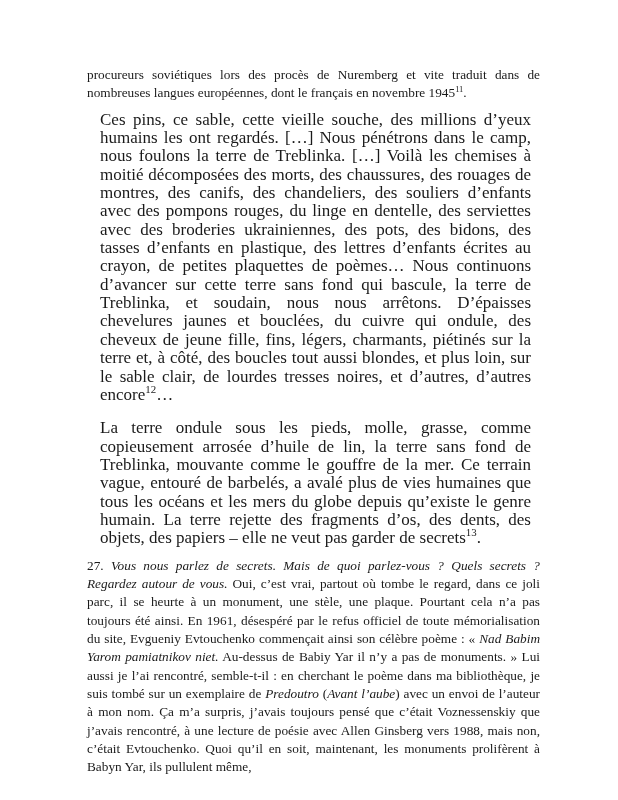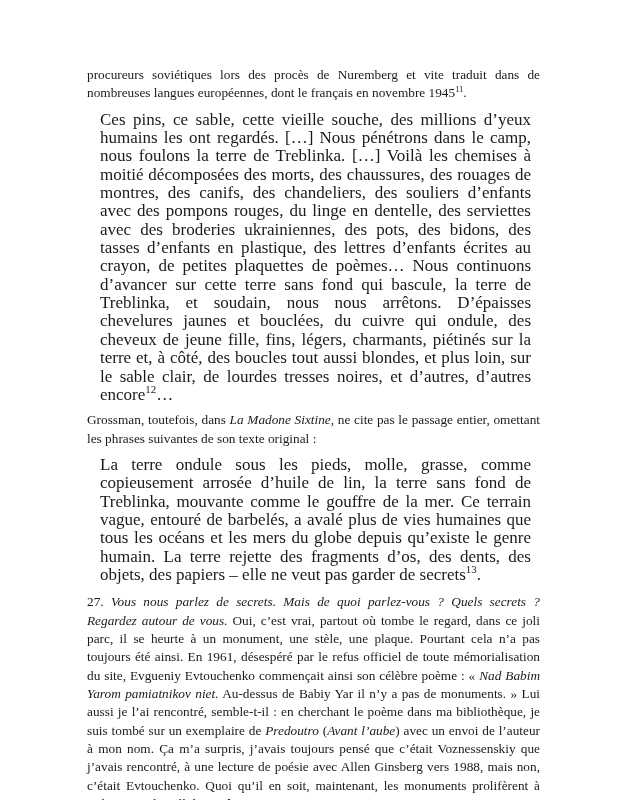--- a/index.html
+++ b/index.html
@@ -74,21 +74,20 @@
     <p class="body-para"><span>procureurs soviétiques lors des procès de Nuremberg et vite traduit dans de nombreuses langues européennes, dont le français en novembre 1945</span><sup>11</sup><span>.</span></p>
 
     <div class="gap-sm"></div>
 
     <div class="quote">
       <p><span>Ces pins, ce sable, cette vieille souche, des millions d’yeux humains les ont regardés. […] Nous pénétrons dans le camp, nous foulons la terre de Treblinka. […] Voilà les chemises à moitié décomposées des morts, des chaussures, des rouages de montres, des canifs, des chandeliers, des souliers d’enfants avec des pompons rouges, du linge en dentelle, des serviettes avec des broderies ukrainiennes, des pots, des bidons, des tasses d’enfants en plastique, des lettres d’enfants écrites au crayon, de petites plaquettes de poèmes… Nous continuons d’avancer sur cette terre sans fond qui bascule, la terre de Treblinka, et soudain, nous nous arrêtons. D’épaisses chevelures jaunes et bouclées, du cuivre qui ondule, des cheveux de jeune fille, fins, légers, charmants, piétinés sur la terre et, à côté, des boucles tout aussi blondes, et plus loin, sur le sable clair, de lourdes tresses noires, et d’autres, d’autres encore</span><sup>12</sup><span>…</span></p>
     </div>
 
     <div class="gap-md"></div>
 
-    <p class="body-para"><span>Grossman, toutefois, dans </span><i>La Madone Sixtine</i><span>, ne cite pas le passage entier, omettant les phrases suivantes de son texte original :</span></p>
 
     <div class="gap-sm"></div>
 
     <div class="quote">
       <p><span>La terre ondule sous les pieds, molle, grasse, comme copieusement arrosée d’huile de lin, la terre sans fond de Treblinka, mouvante comme le gouffre de la mer. Ce terrain vague, entouré de barbelés, a avalé plus de vies humaines que tous les océans et les mers du globe depuis qu’existe le genre humain. La terre rejette des fragments d’os, des dents, des objets, des papiers – elle ne veut pas garder de secrets</span><sup>13</sup><span>.</span></p>
     </div>
 
     <div class="gap-lg"></div>
 
     <p class="body-para"><span class="secnum">27.</span><i> Vous nous parlez de secrets. Mais de quoi parlez-vous ? Quels secrets ? Regardez autour de vous.</i><span> Oui, c’est vrai, partout où tombe le regard, dans ce joli parc, il se heurte à un monument, une stèle, une plaque. Pourtant cela n’a pas toujours été ainsi. En 1961, désespéré par le refus officiel de toute mémorialisation du site, Evgueniy Evtouchenko commençait ainsi son célèbre poème : « </span><i>Nad Babim Yarom pamiatnikov niet.</i><span> Au-dessus de Babiy Yar il n’y a pas de monuments. » Lui aussi je l’ai rencontré, semble-t-il : en cherchant le poème dans ma bibliothèque, je suis tombé sur un exemplaire de </span><i>Predoutro</i><span> (</span><i>Avant l’aube</i><span>) avec un envoi de l’auteur à mon nom. Ça m’a surpris, j’avais toujours pensé que c’était Voznessenskiy que j’avais rencontré, à une lecture de poésie avec Allen Ginsberg vers 1988, mais non, c’était Evtouchenko. Quoi qu’il en soit, maintenant, les monuments prolifèrent à Babyn Yar, ils pullulent même,</span></p>

